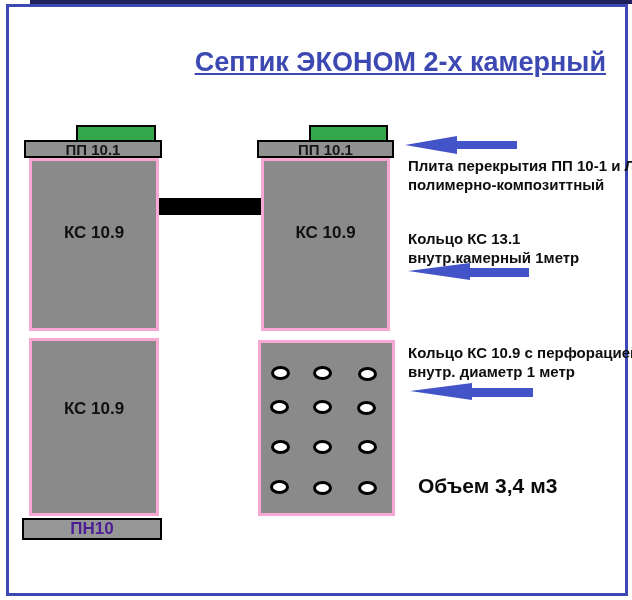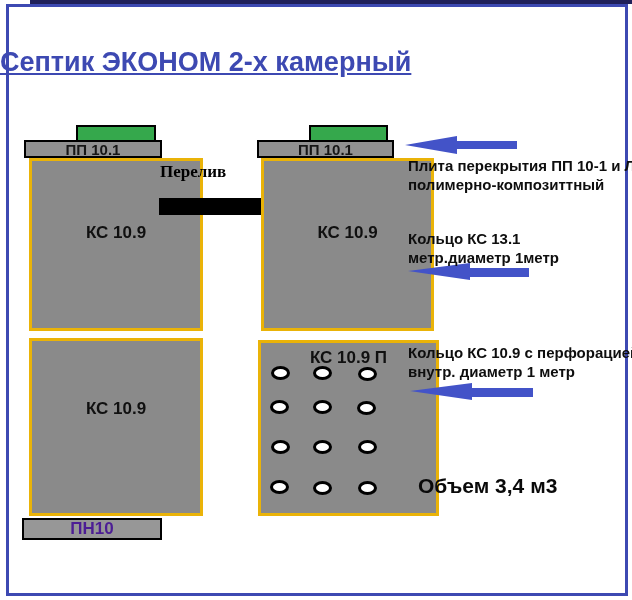--- a/index.html
+++ b/index.html
@@ -7,33 +7,33 @@
     position:relative;width:632px;height:600px;background:#ffffff;
     font-family:"Liberation Sans",sans-serif;overflow:hidden;
   }
   .abs{position:absolute;}
   
   .top-strip{left:30px;top:0;width:602px;height:4px;background:var(--frame-dark,#20205a);}
   
   .frame{left:6px;top:4px;width:616px;height:586px;border:3px solid var(--accent-blue,#3d49b2);}
   
   .title{
-    left:0;top:47px;width:606px;text-align:left;
+    left:0;top:47px;width:606px;text-align:right;
     font-size:27px;font-weight:bold;color:var(--accent-blue,#3d49b2);
     text-decoration:underline;letter-spacing:0px;
   }
   
   .hatch{background:var(--hatch-green,#35a84c);border:2px solid #000;}
   .plate{
     background:var(--plate-gray,#919191);border:2px solid #000;
     display:flex;align-items:center;justify-content:center;
     font-weight:bold;font-size:15px;color:#161616;
   }
   .ring{
-    background:var(--concrete-gray,#8a8a8a);border:3px solid #eab308;padding-left:44px;
+    background:var(--concrete-gray,#8a8a8a);border:3px solid #f9a8d4;
   }
   .ring-label{
     position:absolute;left:0;width:100%;text-align:center;
     font-weight:bold;font-size:17px;color:#101010;
   }
   .hatch-left{left:76px;top:125px;width:76px;height:15px;}
   .plate-left{left:24px;top:140px;width:134px;height:14px;}
   .ring-l1{left:29px;top:158px;width:124px;height:167px;}
   .ring-l2{left:29px;top:338px;width:124px;height:172px;}
   .base-plate{
@@ -91,32 +91,30 @@
   <div class="abs ring ring-l1">
     <div class="ring-label" style="top:62px;">КС 10.9</div>
   </div>
   <div class="abs ring ring-l2">
     <div class="ring-label" style="top:58px;">КС 10.9</div>
   </div>
   <div class="abs base-plate">
     <span>ПН10</span>
   </div>
 
-  <div class="abs overflow-label">Перелив</div>
   <div class="abs overflow-pipe"></div>
 
   <div class="abs hatch hatch-right"></div>
   <div class="abs plate plate-right">
     <span>ПП 10.1</span>
   </div>
   <div class="abs ring ring-r1">
     <div class="ring-label" style="top:62px;">КС 10.9</div>
   </div>
   <div class="abs ring ring-r2">
-    <div class="ring-label perf-label">КС 10.9 П</div>
     <div class="hole" style="left:10px;top:23px;"></div>
     <div class="hole" style="left:52px;top:23px;"></div>
     <div class="hole" style="left:97px;top:24px;"></div>
     <div class="hole" style="left:9px;top:57px;"></div>
     <div class="hole" style="left:52px;top:57px;"></div>
     <div class="hole" style="left:96px;top:58px;"></div>
     <div class="hole" style="left:10px;top:97px;"></div>
     <div class="hole" style="left:52px;top:97px;"></div>
     <div class="hole" style="left:97px;top:97px;"></div>
     <div class="hole" style="left:9px;top:137px;"></div>
@@ -139,21 +137,21 @@
       <polygon points="0,10 62,2 62,7 123,7 123,16 62,16 62,19" fill="currentColor"></polygon>
     </svg>
   </div>
 
   <div class="abs ann ann1">
     <div>Плита перекрытия ПП 10-1 и Люк</div>
     <div>полимерно-композиттный</div>
   </div>
   <div class="abs ann ann2">
     <div>Кольцо КС 13.1</div>
-    <div>метр.диаметр 1метр</div>
+    <div>внутр.камерный 1метр</div>
   </div>
   <div class="abs ann ann3">
     <div>Кольцо КС 10.9 с перфорацией</div>
     <div>внутр. диаметр 1 метр</div>
   </div>
 
   <div class="abs volume">Объем 3,4 м3</div>
 
 </div>
 

